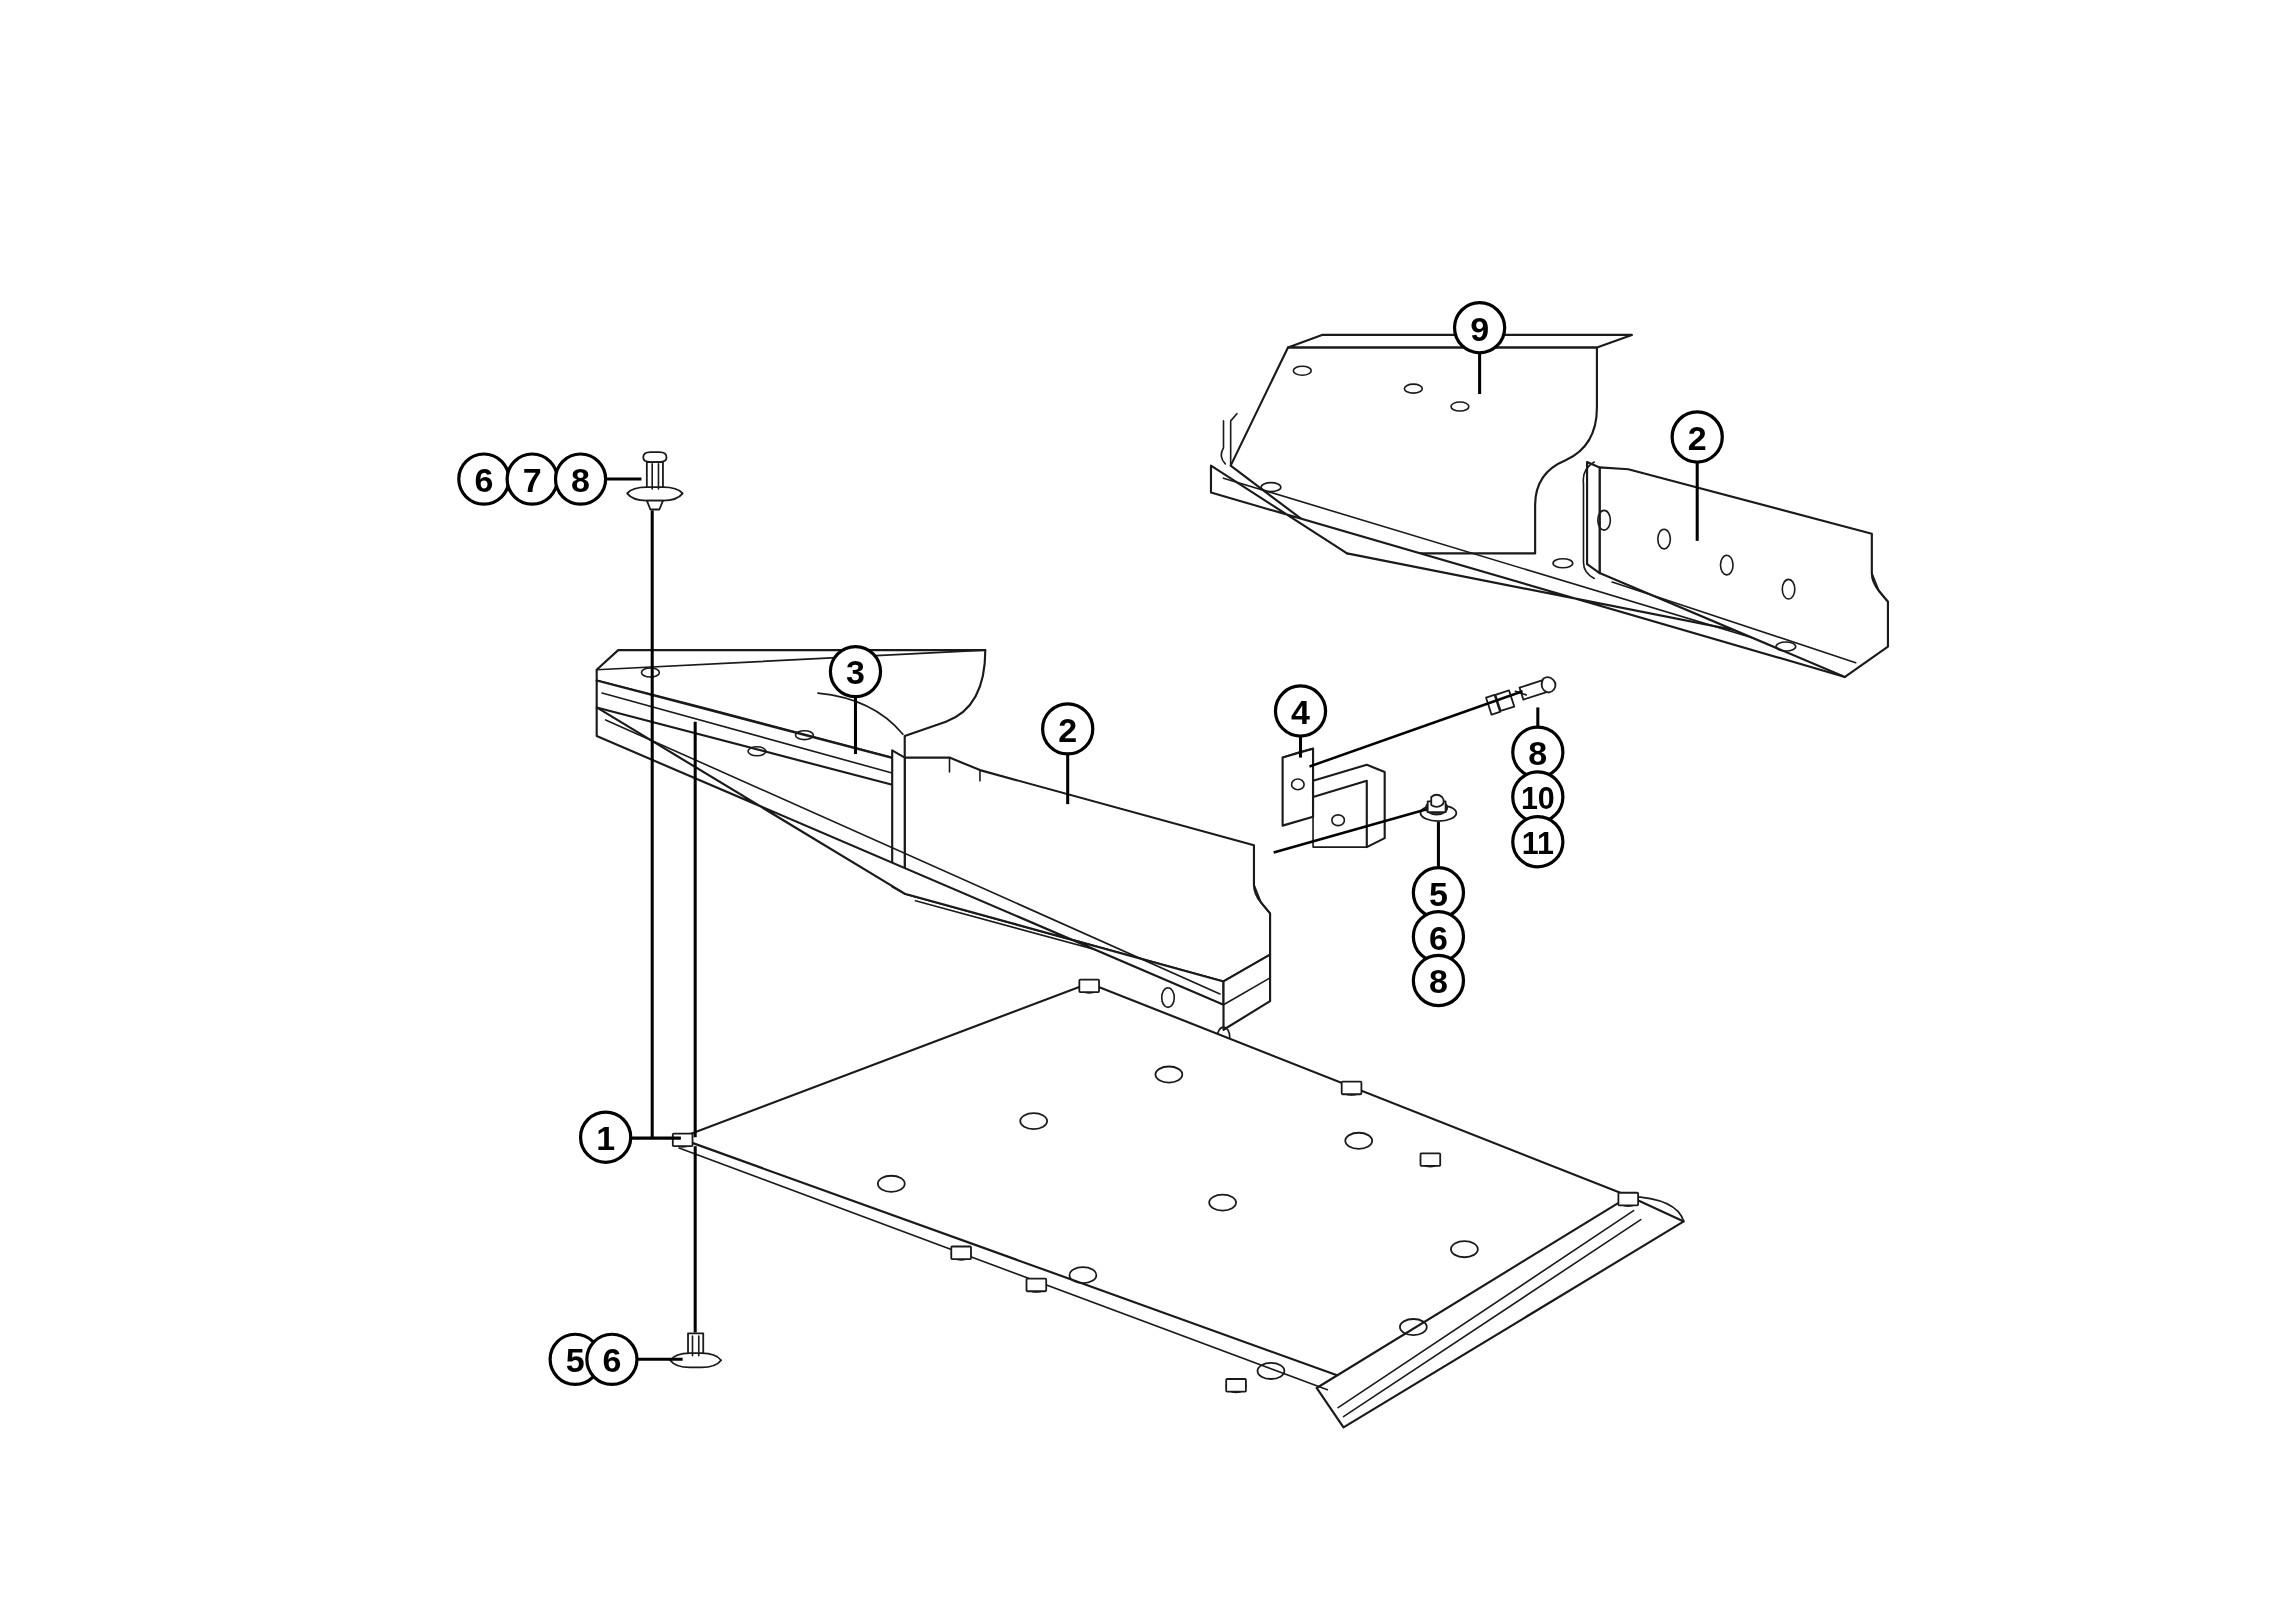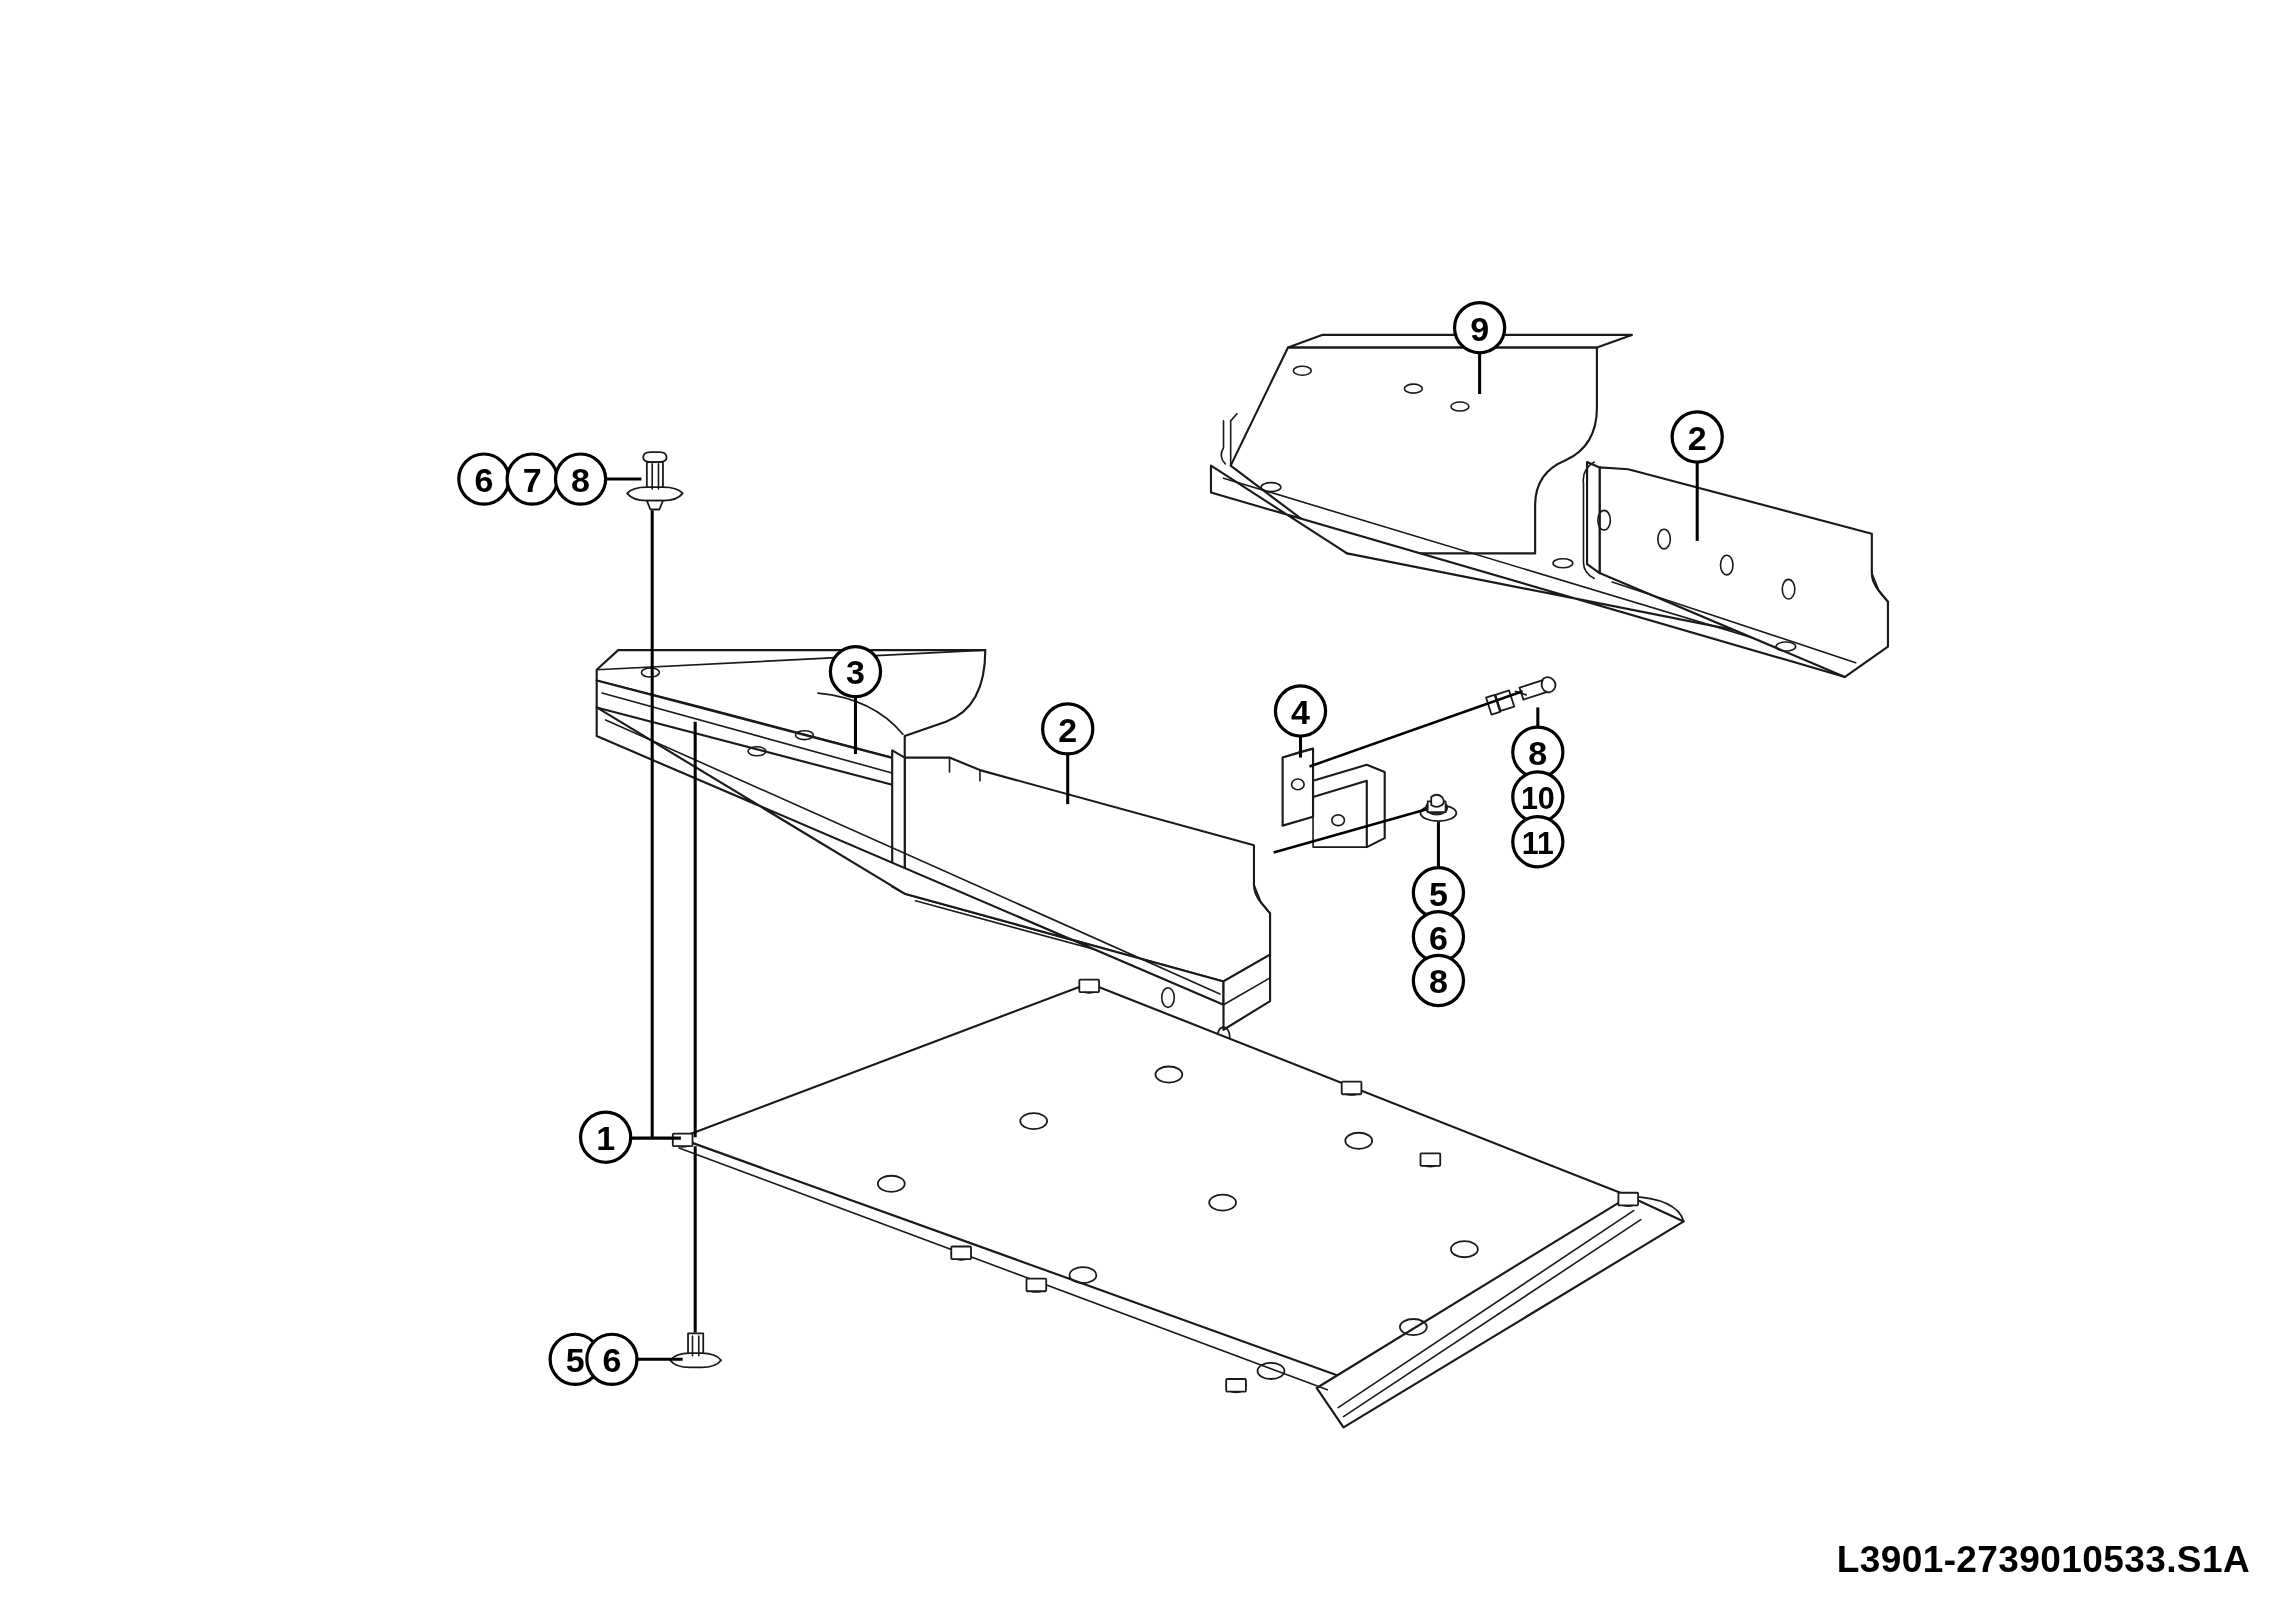--- a/index.html
+++ b/index.html
@@ -349,16 +349,15 @@
         </g>
         <g>
           <circle cx="1895" cy="488" r="28" class="bcirc"></circle>
           <text x="1895" y="489" class="balloon-text" font-size="38">2</text>
         </g>
       </g>
 
   </svg>
 
 
-  <div id="drawing-number">L3901-2739010533.S1A</div>
 
 </div>
 
 
 </body></html>

